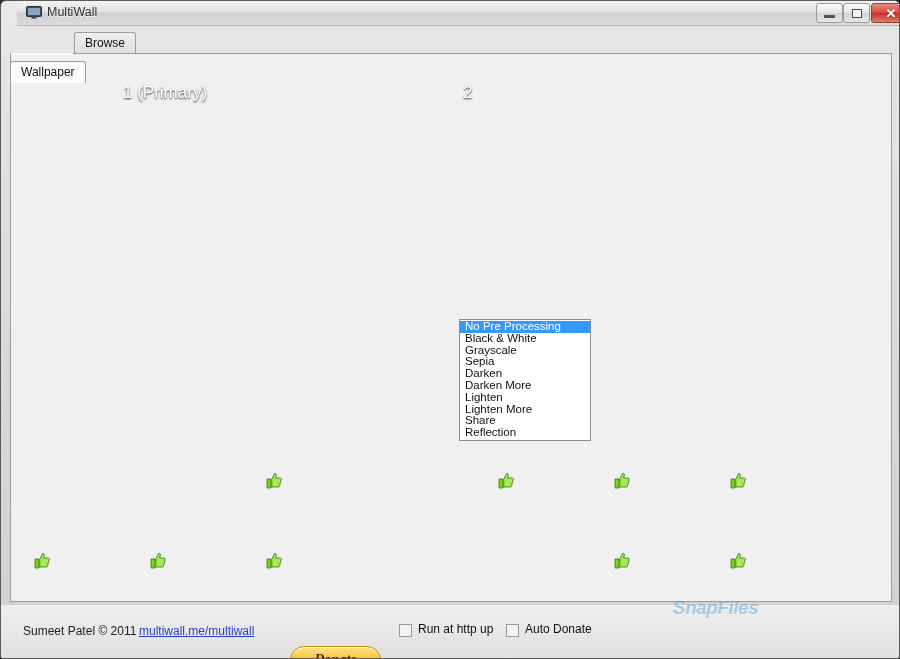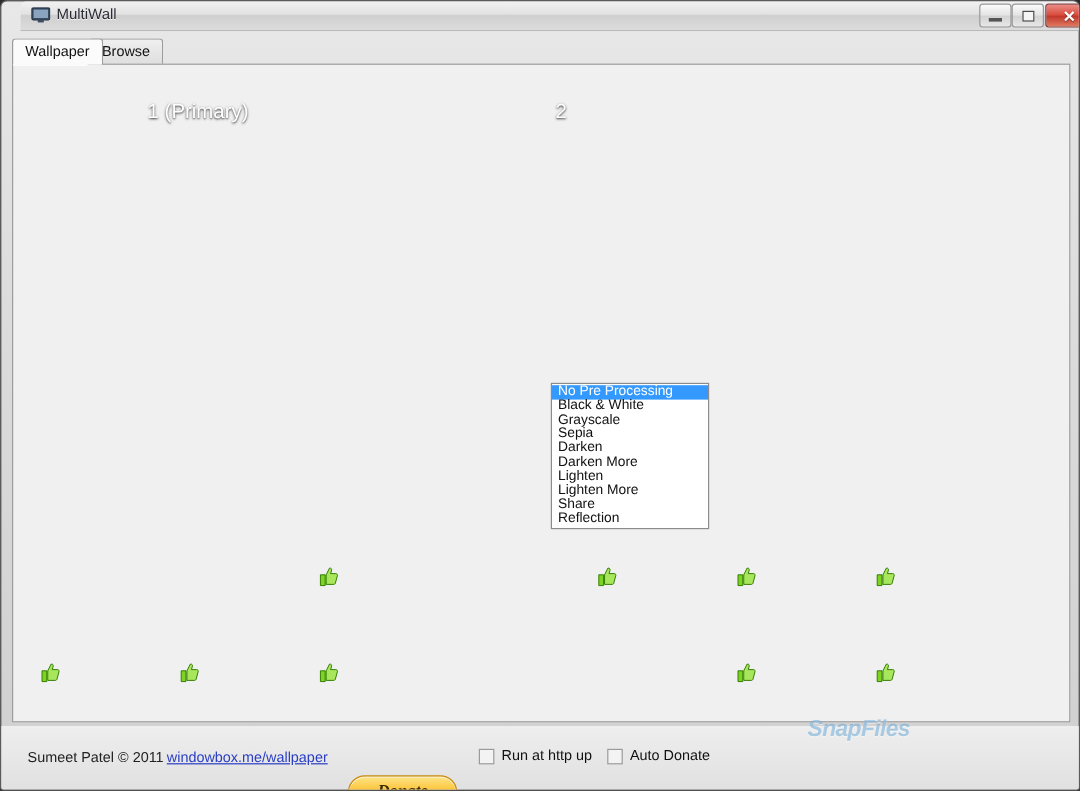--- a/index.html
+++ b/index.html
@@ -70,21 +70,21 @@
     font-size: 12px; color: #111;
     background: linear-gradient(to bottom, #efefef, #dedede);
     cursor: pointer;
   }
   .tab.active {
     background: #fbfbfb;
     color: #111;
     z-index: 3;
     border-color: #9c9c9c;
   }
-  #tab-wallpaper { left: 0; }
+  #tab-wallpaper { left: 0; margin-top: 29px; }
   #tab-crawler { left: 64px; }
 
   #tabpage {
     position: absolute; left: 9px; top: 52px;
     width: 882px; height: 549px;
     background: #f0f0f0;
     border: 1px solid #9c9c9c;
     z-index: 1;
   }
   #tabpage-mask {
@@ -858,21 +858,21 @@
     </div>
     <div class="sb-arrow" id="sb-down">
         <div class="sb-tri"></div>
       </div>
   </div>
 
   <div id="watermark">SnapFiles</div>
 
   <div id="footer">
     <div id="copyright">Sumeet Patel © 2011</div>
-    <div id="site-link">windowbox.me/wallpaper</div>
+    <div id="site-link">multiwall.me/multiwall</div>
     <div id="btn-donate">
       <span>Donate</span>
     </div>
 
     <div class="chk-wrap" id="chk-startup">
       <div class="chk-box"></div>
       <div class="chk-label">Run at http up</div>
     </div>
     <div class="chk-wrap" id="chk-autoapply">
       <div class="chk-box"></div>

